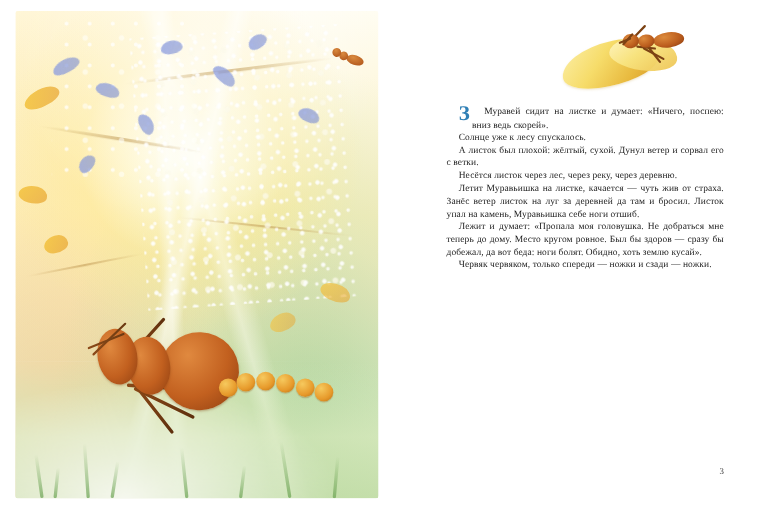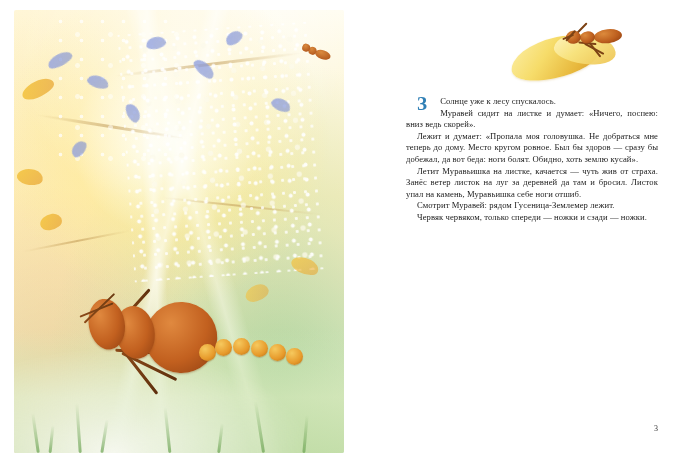--- a/index.html
+++ b/index.html
@@ -350,24 +350,25 @@
         <div class="dseg d1"></div>
         <div class="dseg d2"></div>
         <div class="dseg d3"></div>
         <div class="dleg" style="left:2px; top:4px; width:14px; transform:rotate(-42deg); transform-origin:right center;"></div>
         <div class="dleg" style="left:2px; top:8px; width:12px; transform:rotate(-16deg); transform-origin:right center;"></div>
       </div>
     </div>
 
     <div class="text-col">
       <p class="first-para"><span class="dropcap">З</span></p>
+      <p>Муравей сидит на листке и думает: «Ничего, поспею: вниз ведь скорей».</p>
       <p>Солнце уже к лесу спускалось.</p>
-      <p>Муравей сидит на листке и думает: «Ничего, поспею: вниз ведь скорей».</p>
+      <p>А листок был плохой: жёлтый, сухой. Дунул ветер и сорвал его с ветки.</p>
+      <p>Несётся листок через лес, через реку, через деревню.</p>
+      <p>Летит Муравьишка на листке, качается — чуть жив от страха. Занёс ветер листок на луг за деревней да там и бросил. Листок упал на камень, Муравьишка себе ноги отшиб.</p>
       <p>Лежит и думает: «Пропала моя головушка. Не добраться мне теперь до дому. Место кругом ровное. Был бы здоров — сразу бы добежал, да вот беда: ноги болят. Обидно, хоть землю кусай».</p>
-      <p>Летит Муравьишка на листке, качается — чуть жив от страха. Занёс ветер листок на луг за деревней да там и бросил. Листок упал на камень, Муравьишка себе ноги отшиб.</p>
-      <p>Смотрит Муравей: рядом Гусеница-Землемер лежит.</p>
       <p>Червяк червяком, только спереди — ножки и сзади — ножки.</p>
     </div>
 
     <div class="page-num">3</div>
   </div>
 
 </div>
 
 </body></html>

